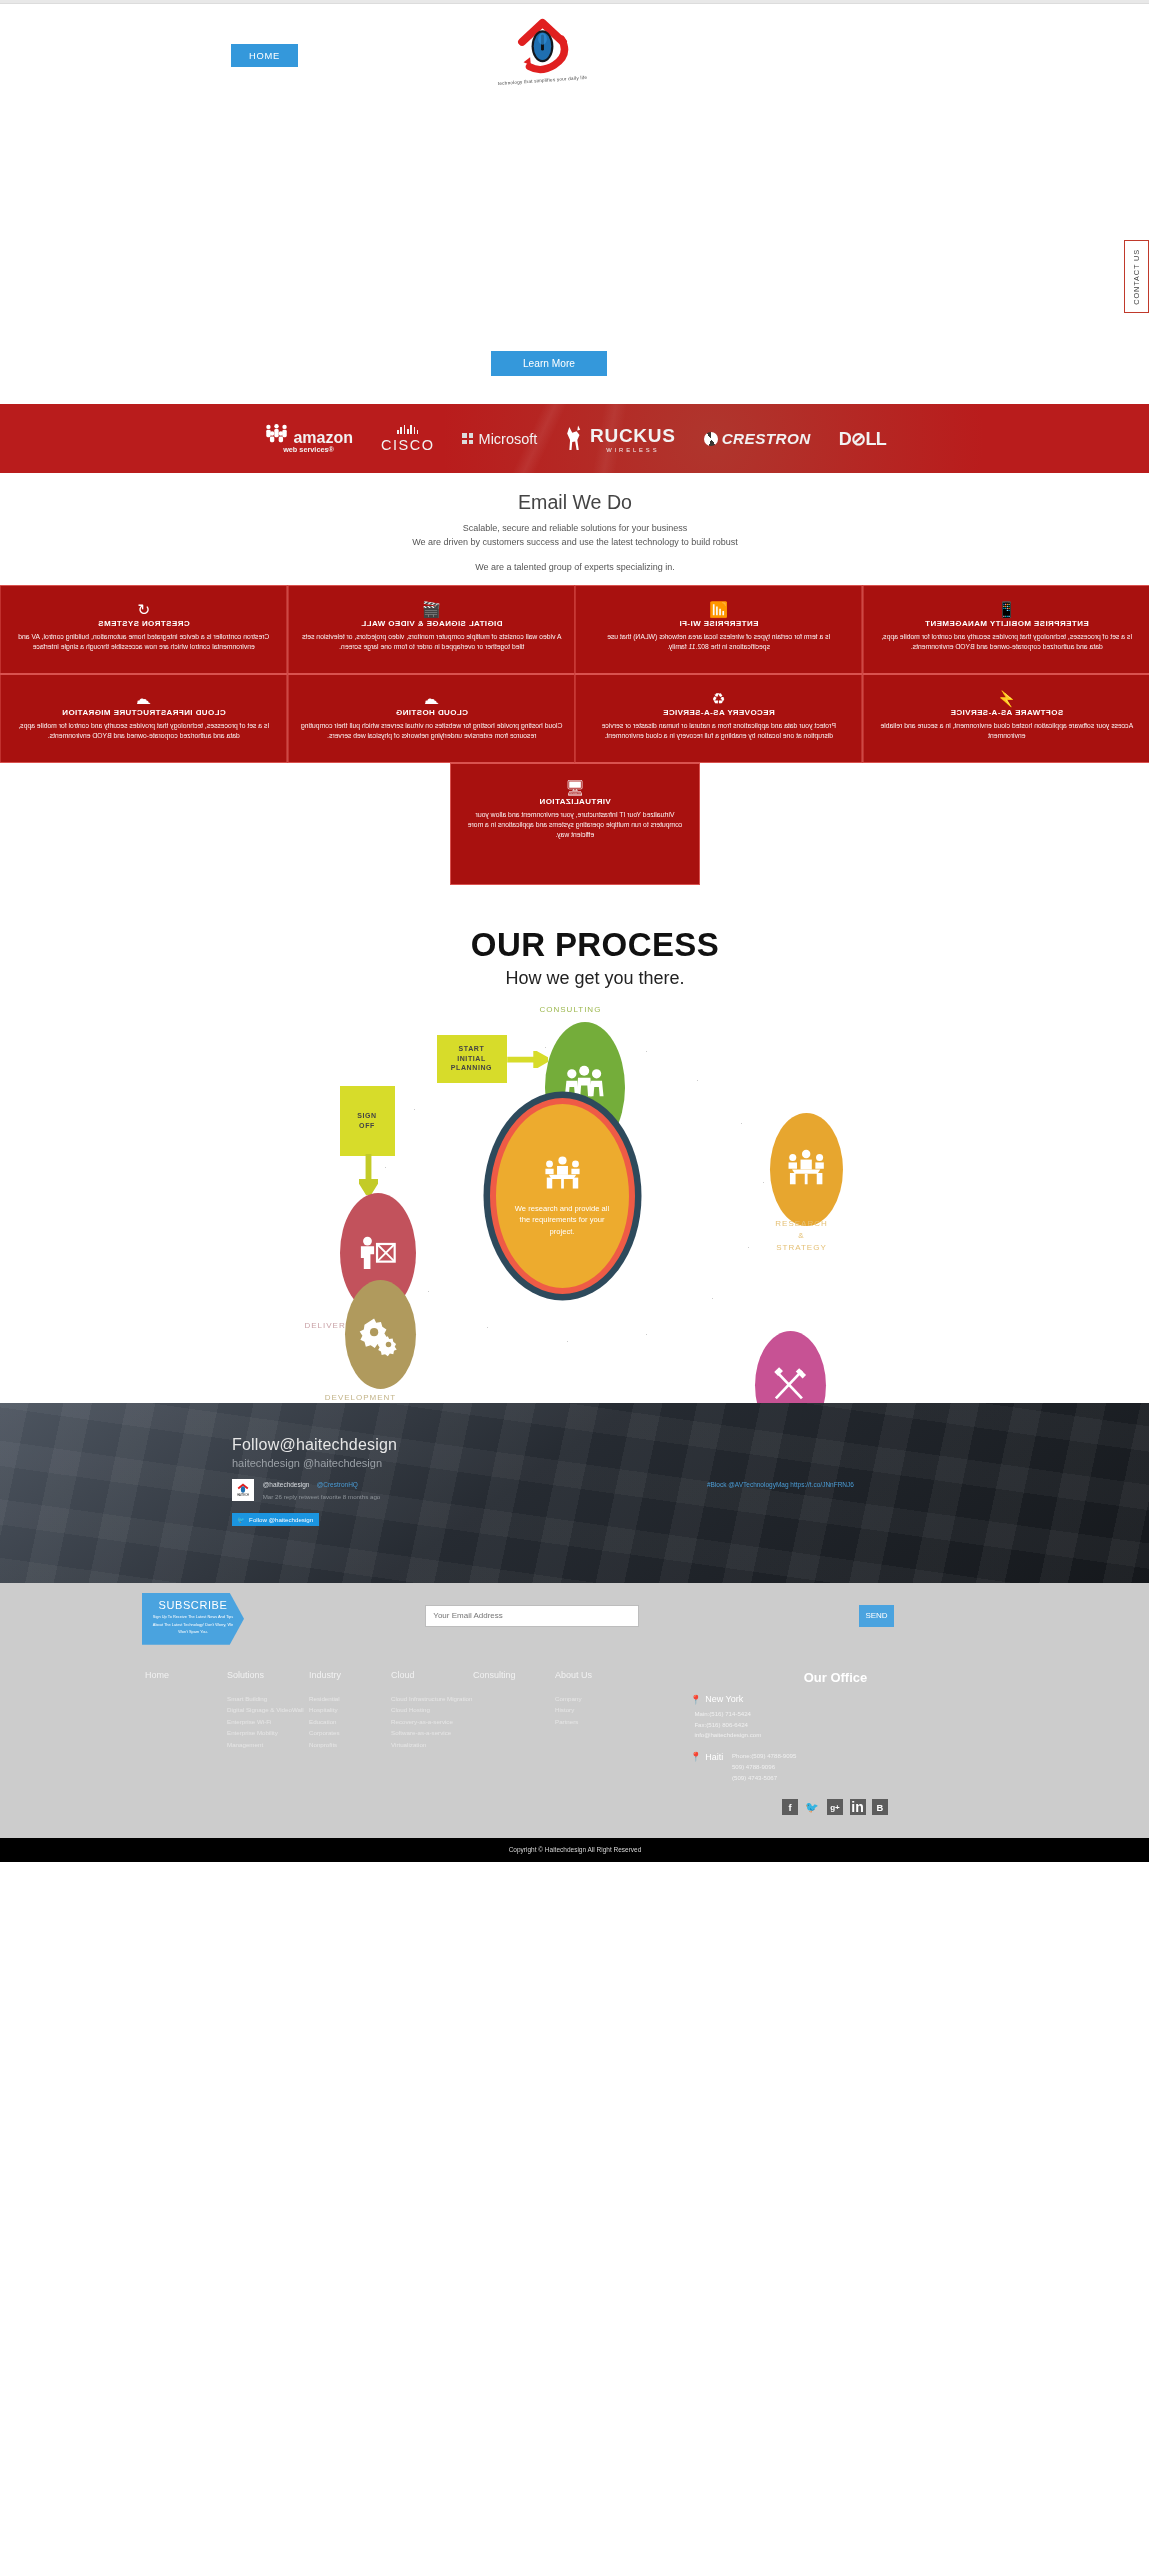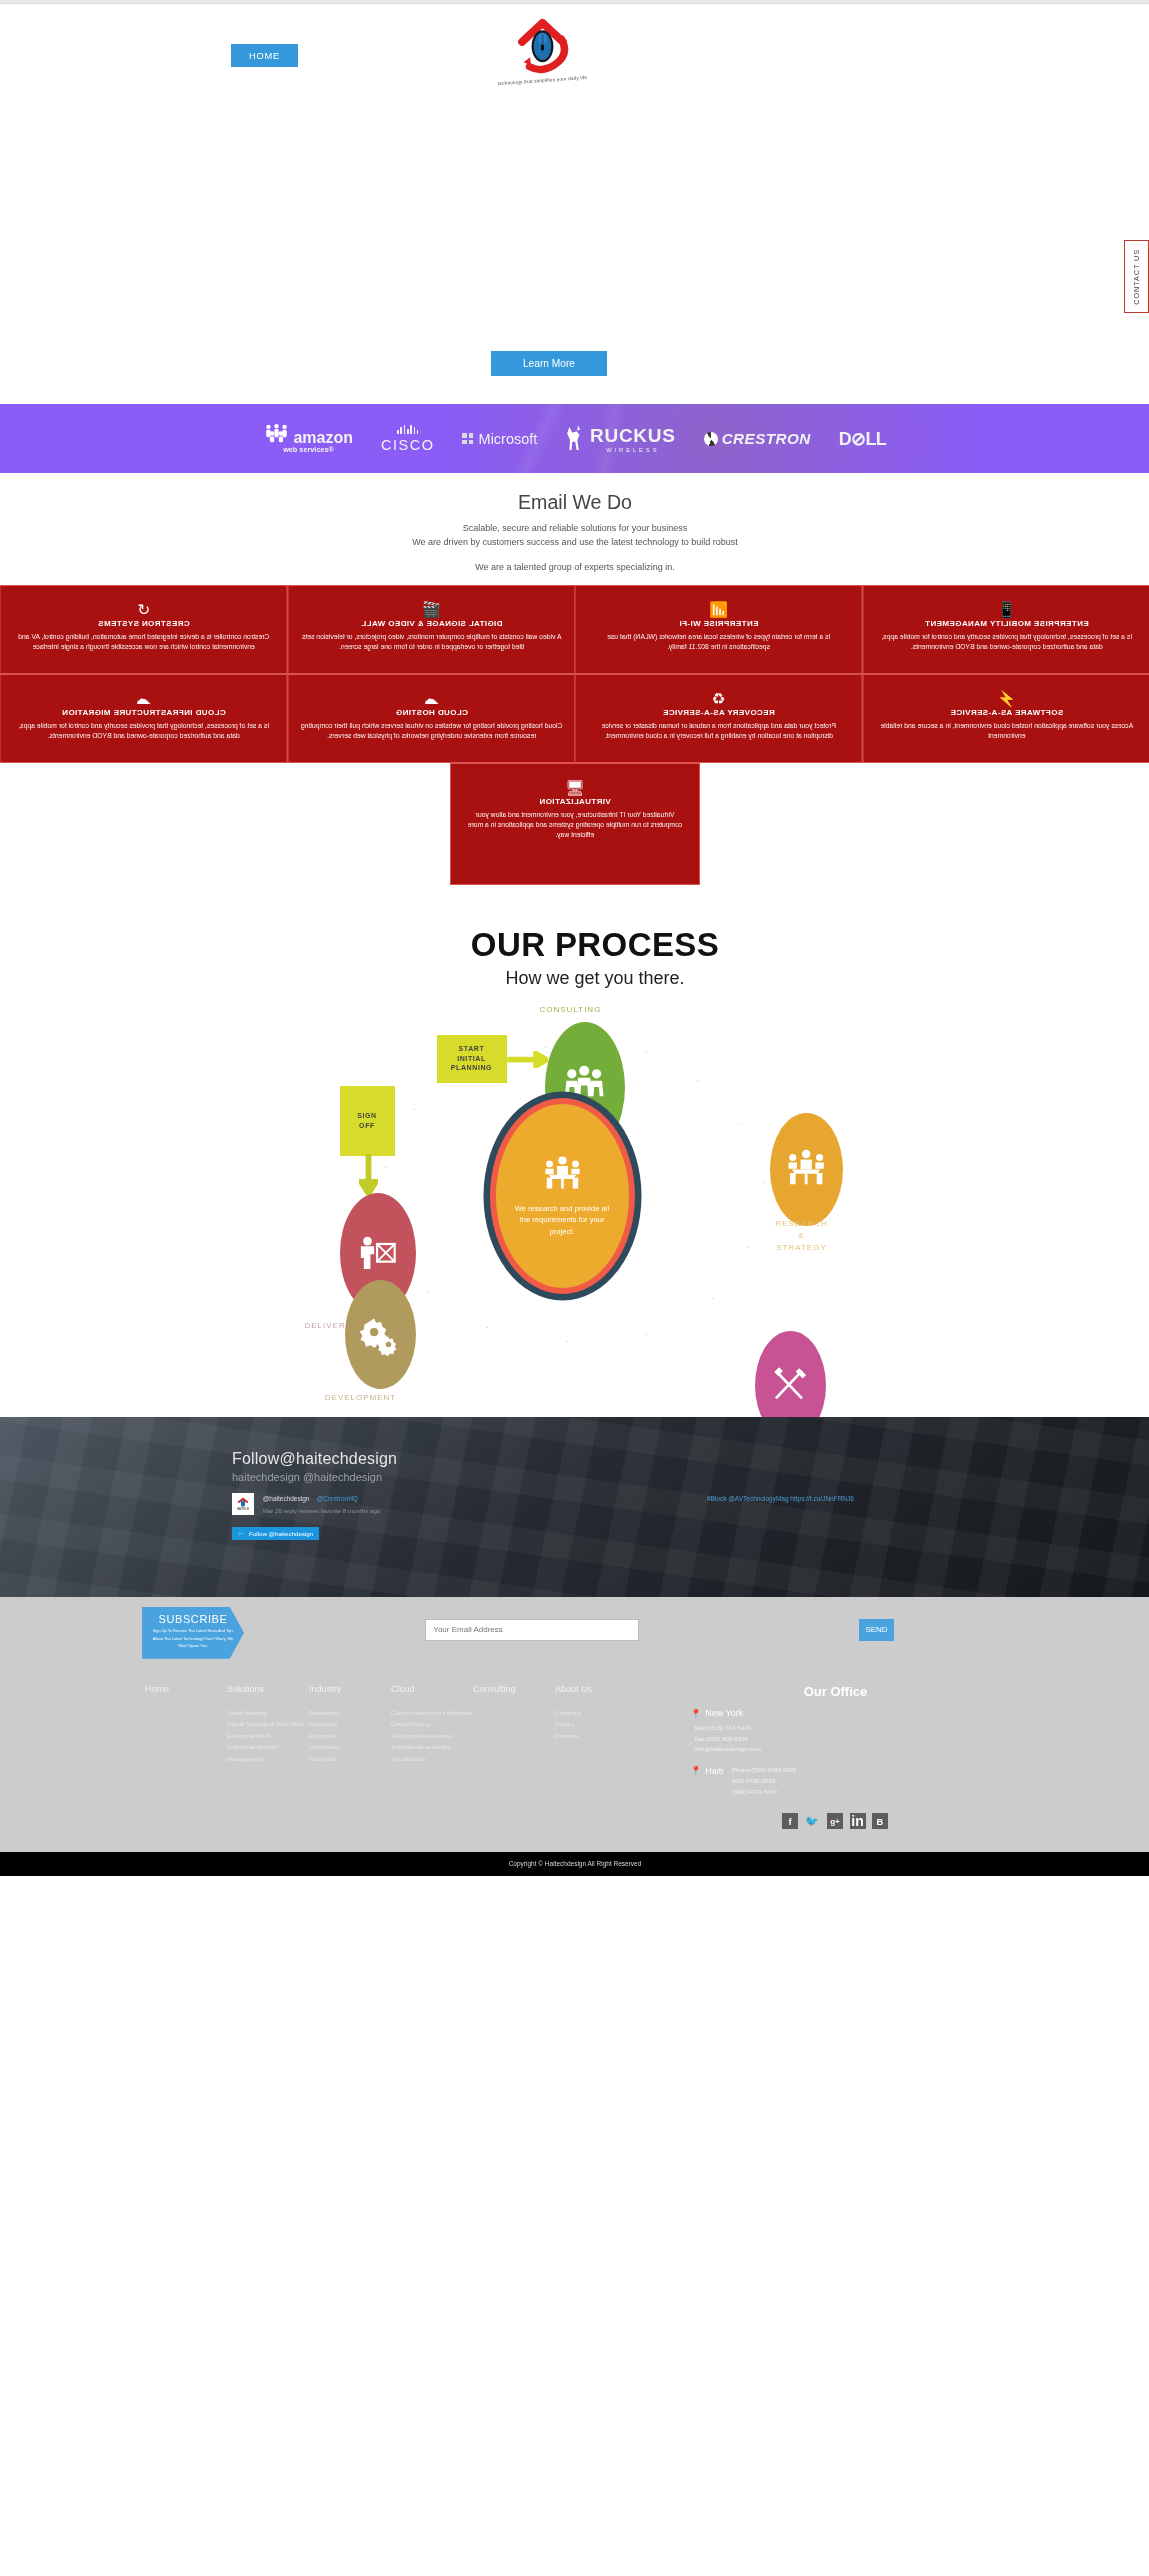--- a/index.html
+++ b/index.html
@@ -64,21 +64,21 @@
     writing-mode: vertical-rl;
     transform: rotate(180deg);
     font-size: 7.3px; letter-spacing: 0.9px;
     color: #444;
   }
 
   
   .partners {
     position: relative;
     height: 69px;
-    background: #8b5cf6;
+    background: #b91c1c;
     display: flex; align-items: center; justify-content: center;
     gap: 28px;
     overflow: hidden;
   }
   .partners::before {
     content: ""; position: absolute; inset: 0;
     background:
       linear-gradient(115deg, transparent 46%, rgba(255,255,255,.07) 47%, transparent 48%),
       linear-gradient(100deg, transparent 52%, rgba(255,255,255,.06) 53%, transparent 54%),
       radial-gradient(circle at 62% 50%, rgba(150,120,90,.28), transparent 38%);
@@ -120,21 +120,21 @@
     transform: scaleX(-1);
     cursor: pointer;
   }
   .card-row.center { justify-content: center; }
   .card.single { flex: 0 0 250px; height: 122px; }
   .card-ico { font-size: 15.3px; line-height: 1; margin: 7.3px 0 1.5px; display: block; }
   .card-title { font-size: 8px; font-weight: bold; letter-spacing: 0.4px; line-height: 1.25; margin-bottom: 3.6px; }
   .card-desc { font-size: 6.8px; line-height: 1.42; opacity: .96; }
 
   
-  .process { background: #fff; padding: 41px 0 39px; text-align: center; margin-left: 40px; }
+  .process { background: #fff; padding: 41px 0 25px; text-align: center; margin-left: 40px; }
   .proc-title { font-size: 33px; font-weight: bold; letter-spacing: 0.4px; color: #111; }
   .proc-sub { font-size: 18px; color: #222; font-weight: normal; margin-top: 4.4px; }
   .diagram { position: relative; width: 581px; height: 378px; margin: 10.2px auto 0; }
   .node { position: absolute; border-radius: 50%; display: flex; align-items: center; justify-content: center; color: #fff; }
   .node svg { width: 58%; height: 58%; }
   .node-label { position: absolute; font-size: 8px; letter-spacing: 1px; line-height: 1.5; }
   .flagbox {
     position: absolute; background: #d7dc2a; color: #444;
     font-size: 7px; font-weight: bold; letter-spacing: 0.6px; line-height: 1.35;
     display: flex; align-items: center; justify-content: center; text-align: center;

